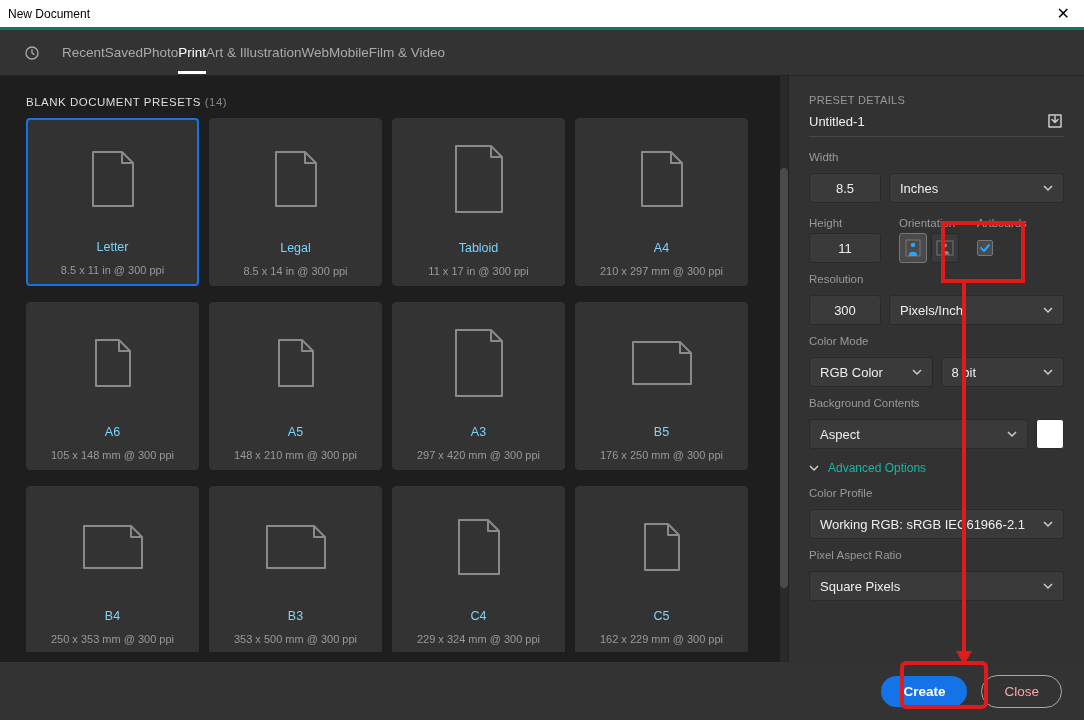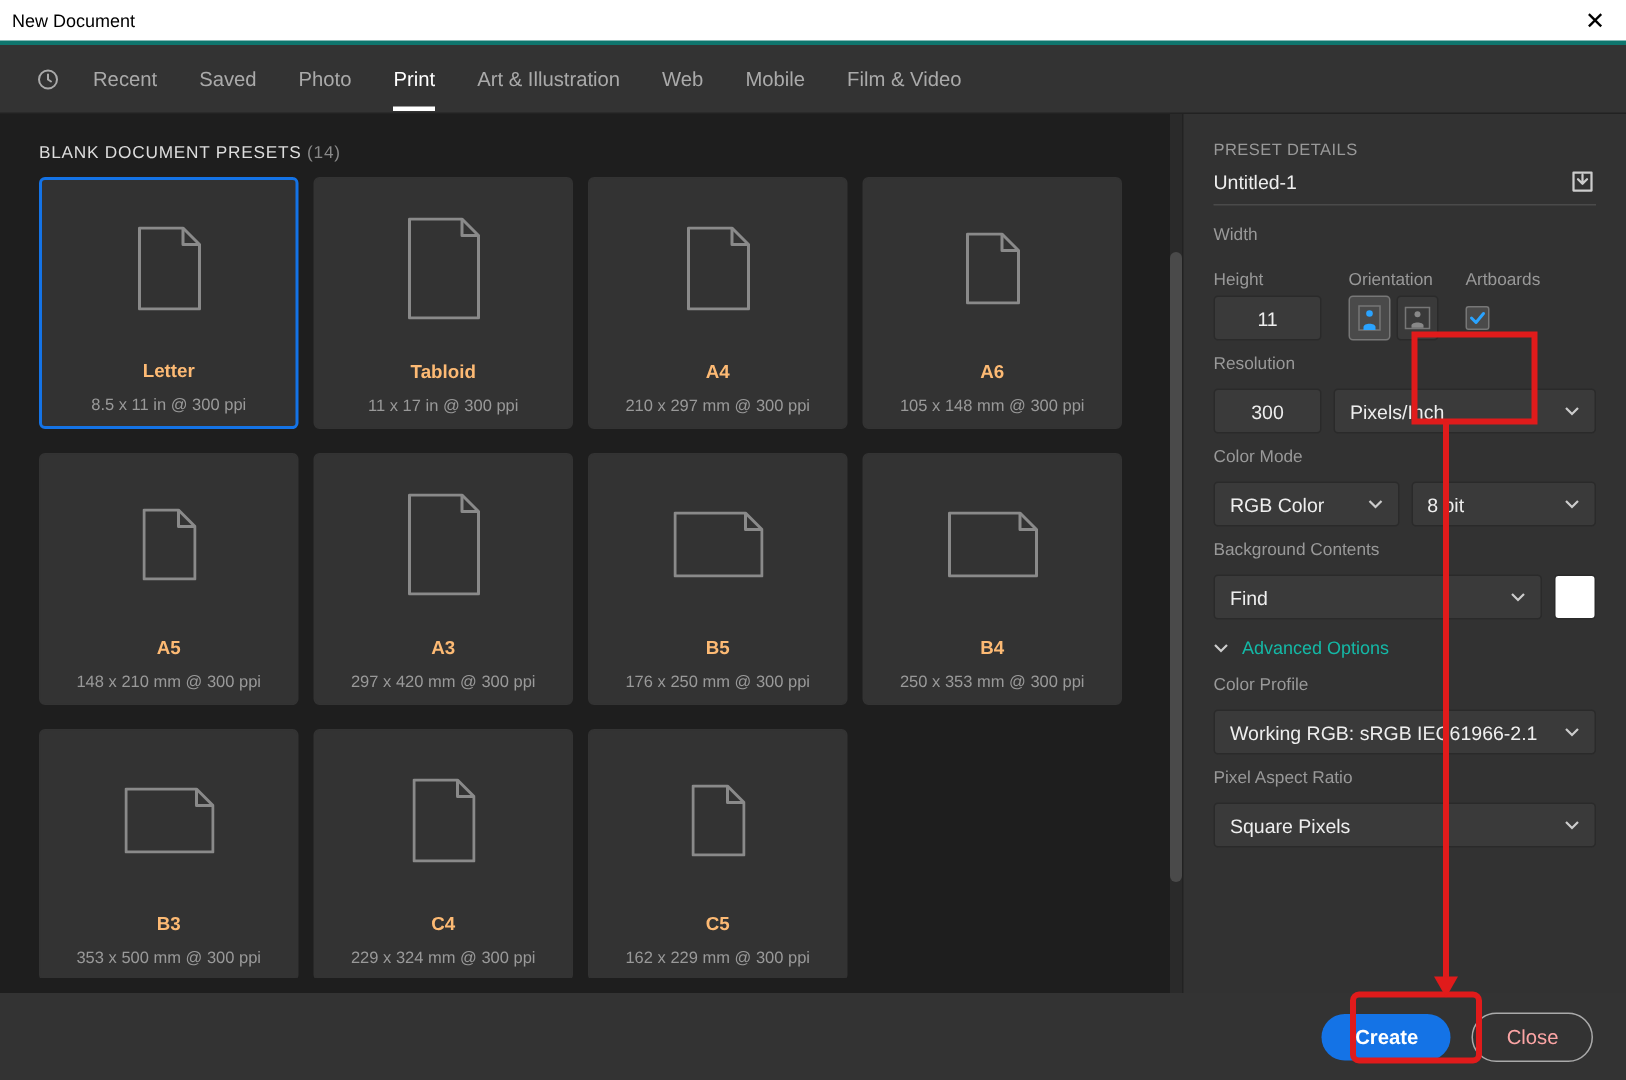--- a/index.html
+++ b/index.html
@@ -23,21 +23,21 @@
 .presets-header .count { color:#888; }
 
 .grid { flex:1; overflow:auto; display:grid; grid-template-columns: repeat(4, 1fr); gap: 16px 10px; padding-right:6px; }
 .preset {
   height: 168px; border:1px solid #333; border-radius:4px; background:#333;
   display:flex; flex-direction:column; align-items:center; justify-content:center; gap:10px;
   cursor:pointer; padding: 8px 4px;
 }
 .preset.selected { border:2px solid #1473e6; background:#323232; }
 .preset .iconwrap { flex:1; display:flex; align-items:center; justify-content:center; }
-.preset .label { font-size:12.5px; color:#fdba74;font-weight:bold; }
+.preset .label { font-size:12.5px; color:#7dd3fc; }
 .preset .meta { font-size:11px; color:#999; }
 
 .searchbar { margin-top:14px; height:44px; display:flex; align-items:center; justify-content:center; background:#333; border-radius:22px; padding: 0 8px 0 18px; gap:10px; width: 470px; align-self:center; }
 .searchbar input { flex:1; background:transparent; border:none; outline:none; color:#ccc; font-style:italic; font-size:13px; }
 .searchbar .go { border:1px solid #888; background:transparent; color:#ddd; border-radius:18px; padding:6px 22px; font-size:13px; cursor:pointer; }
 .searchbar .mag { width:16px; height:16px; }
 
 .scrollbar { width:8px; background:#2a2a2a; position:relative; }
 .scrollbar .thumb { position:absolute; left:0; right:0; top:92px; height:420px; background:#4a4a4a; border-radius:4px; }
 
@@ -85,21 +85,21 @@
 <div class="titlebar">
   <span class="title">New Document</span>
   <span class="close-x">✕</span>
 </div>
 
 <div class="tabbar">
   <svg class="clock" viewBox="0 0 24 24">
       <circle cx="12" cy="12" r="9" fill="none" stroke="#aaa" stroke-width="2"></circle>
       <path d="M12 7v5l3 2" stroke="#aaa" stroke-width="2" fill="none" stroke-linecap="round"></path>
     </svg>
-  <div id="tabs-holder" style="display:flex; gap:28px;">
+  <div id="tabs-holder" style="display:flex; ">
       <div class="tab first">Recent</div>
       <div class="tab">Saved</div>
       <div class="tab">Photo</div>
       <div class="tab active">Print</div>
       <div class="tab">Art &amp; Illustration</div>
       <div class="tab">Web</div>
       <div class="tab">Mobile</div>
       <div class="tab">Film &amp; Video</div>
     </div>
 </div>
@@ -117,20 +117,30 @@
             <svg width="42" height="56" viewBox="0 0 42 56">
     <path d="M1 1 H30 L41 12 V55 H1 Z" fill="none" stroke="#8a8a8a" stroke-width="2" stroke-linejoin="round"></path>
     <path d="M30 1 V12 H41" fill="none" stroke="#8a8a8a" stroke-width="2" stroke-linejoin="round"></path>
   </svg>
           </div>
     <div class="label">Letter</div>
     <div class="meta">8.5 x 11 in @ 300 ppi</div>
         </div>
         <div class="preset">
     <div class="iconwrap">
+            <svg width="42" height="56" viewBox="0 0 42 56">
+    <path d="M1 1 H30 L41 12 V55 H1 Z" fill="none" stroke="#8a8a8a" stroke-width="2" stroke-linejoin="round"></path>
+    <path d="M30 1 V12 H41" fill="none" stroke="#8a8a8a" stroke-width="2" stroke-linejoin="round"></path>
+  </svg>
+          </div>
+    <div class="label">Legal</div>
+    <div class="meta">8.5 x 14 in @ 300 ppi</div>
+        </div>
+        <div class="preset">
+    <div class="iconwrap">
             <svg width="48" height="68" viewBox="0 0 48 68">
     <path d="M1 1 H36 L47 12 V67 H1 Z" fill="none" stroke="#8a8a8a" stroke-width="2" stroke-linejoin="round"></path>
     <path d="M36 1 V12 H47" fill="none" stroke="#8a8a8a" stroke-width="2" stroke-linejoin="round"></path>
   </svg>
           </div>
     <div class="label">Tabloid</div>
     <div class="meta">11 x 17 in @ 300 ppi</div>
         </div>
         <div class="preset">
     <div class="iconwrap">
@@ -241,20 +251,31 @@
     <div class="section-title">PRESET DETAILS</div>
 
     <div class="name-row">
       <input class="docname" value="Untitled-1" style="">
       <svg width="18" height="18" viewBox="0 0 24 24">
           <path d="M4 4h16v16H4z M12 6v8 M8 10l4 4 4-4" fill="none" stroke="#ccc" stroke-width="2" stroke-linejoin="round" stroke-linecap="round"></path>
         </svg>
     </div>
 
     <div class="lbl">Width</div>
+    <div class="wh-row">
+      <div class="ctl input">
+          <input value="8.5" style="">
+        </div>
+      <div class="ctl select">
+          <span>Inches</span>
+          <svg class="caret" width="10" height="10" viewBox="0 0 10 10">
+            <path d="M1 3l4 4 4-4" stroke="#ccc" fill="none" stroke-width="1.5"></path>
+          </svg>
+        </div>
+    </div>
 
     <div class="row" style="gap:18px; margin-top:4px;">
       <div style="flex:0 0 72px;">
         <div class="lbl">Height</div>
         <div class="ctl input">
             <input value="11" style="">
           </div>
       </div>
       <div>
         <div class="lbl">Orientation</div>
@@ -312,21 +333,21 @@
           <span>8 bit</span>
           <svg class="caret" width="10" height="10" viewBox="0 0 10 10">
             <path d="M1 3l4 4 4-4" stroke="#ccc" fill="none" stroke-width="1.5"></path>
           </svg>
         </div>
     </div>
 
     <div class="lbl">Background Contents</div>
     <div class="wh-row">
       <div class="ctl select" style="flex:1;">
-          <span>Find</span>
+          <span>Aspect</span>
           <svg class="caret" width="10" height="10" viewBox="0 0 10 10">
             <path d="M1 3l4 4 4-4" stroke="#ccc" fill="none" stroke-width="1.5"></path>
           </svg>
         </div>
       <div class="swatch"></div>
     </div>
 
     <div class="adv-row">
       <svg width="10" height="10" viewBox="0 0 10 10">
           <path d="M1 3l4 4 4-4" stroke="#ccc" fill="none" stroke-width="1.5"></path>

